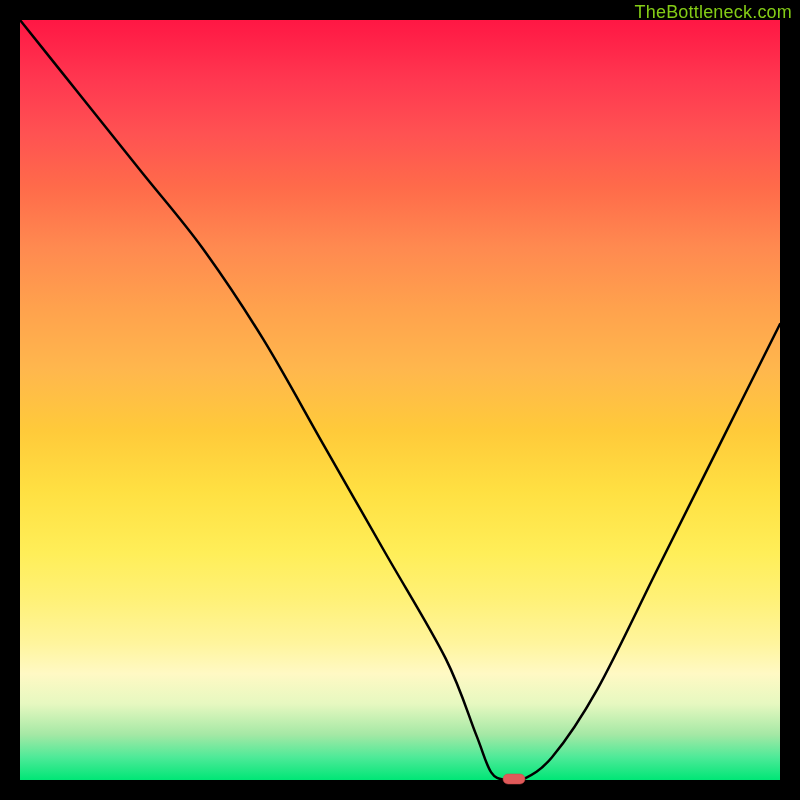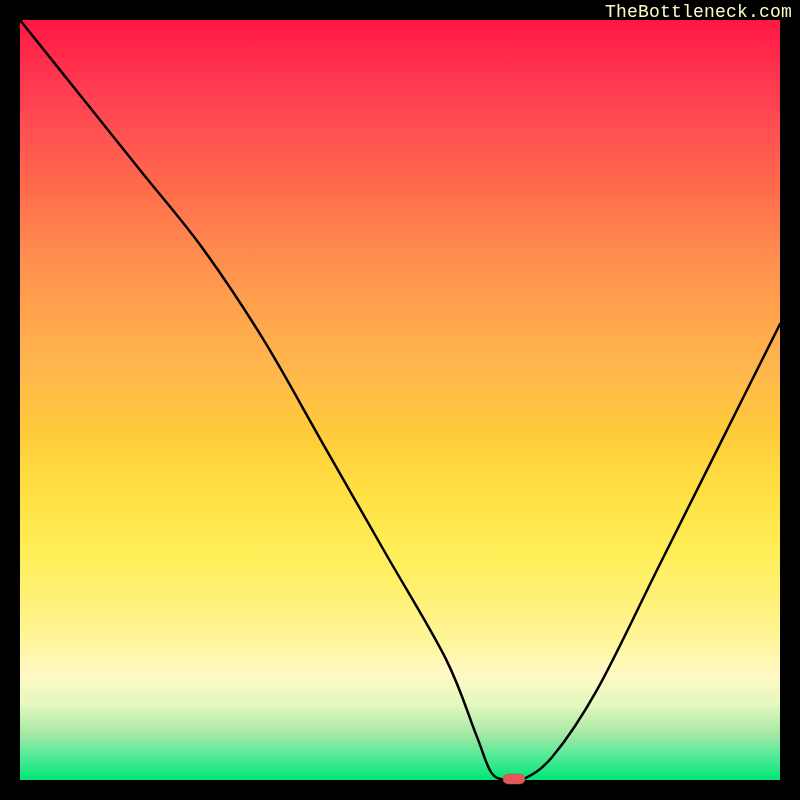--- a/index.html
+++ b/index.html
@@ -46,23 +46,23 @@
     left: 0;
     top: 0;
     width: 760px;
     height: 760px;
     overflow: visible;
   }
   .watermark {
     position: absolute;
     top: 2px;
     right: 8px;
-    font-family: Liberation Mono, monospace;
+    font-family: Liberation Sans, sans-serif;
     font-size: 18px;
-    color: #fef9c3;
+    color: #84cc16;
     letter-spacing: 0.2px;
     font-weight: 500;
   }
   .marker {
     fill: #e05a5a;
     stroke: #c84848;
     stroke-width: 0.5;
   }
 </style>
 </head>

